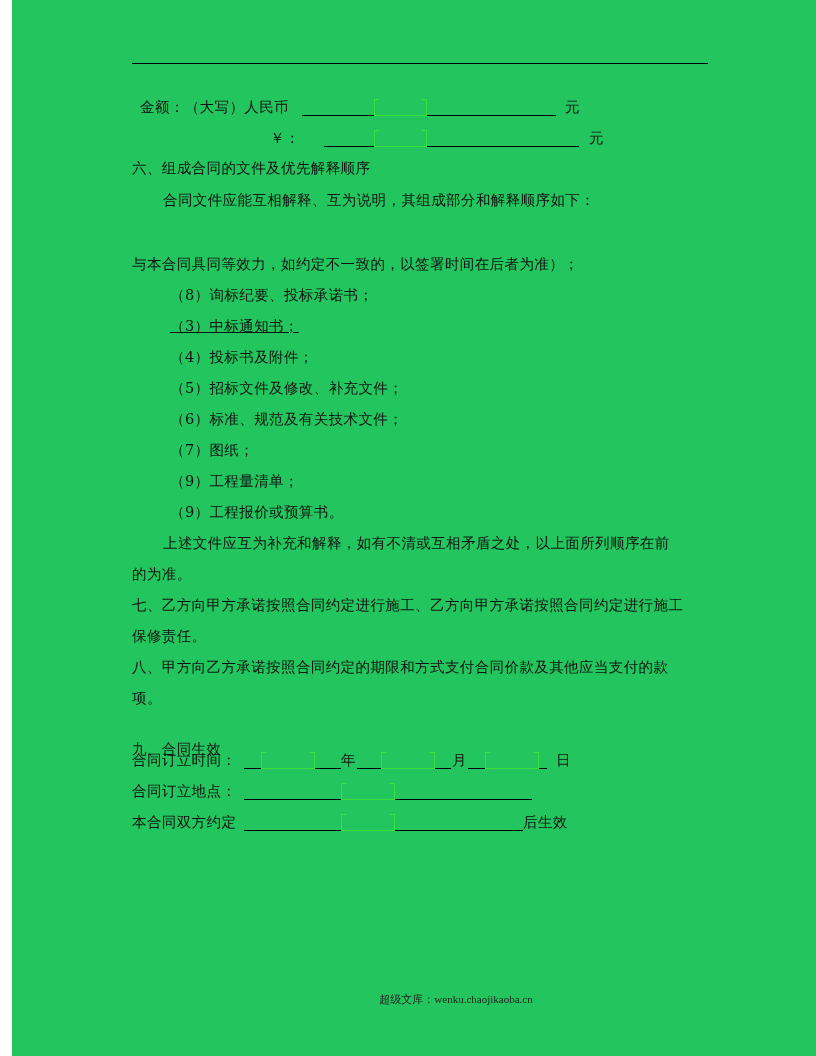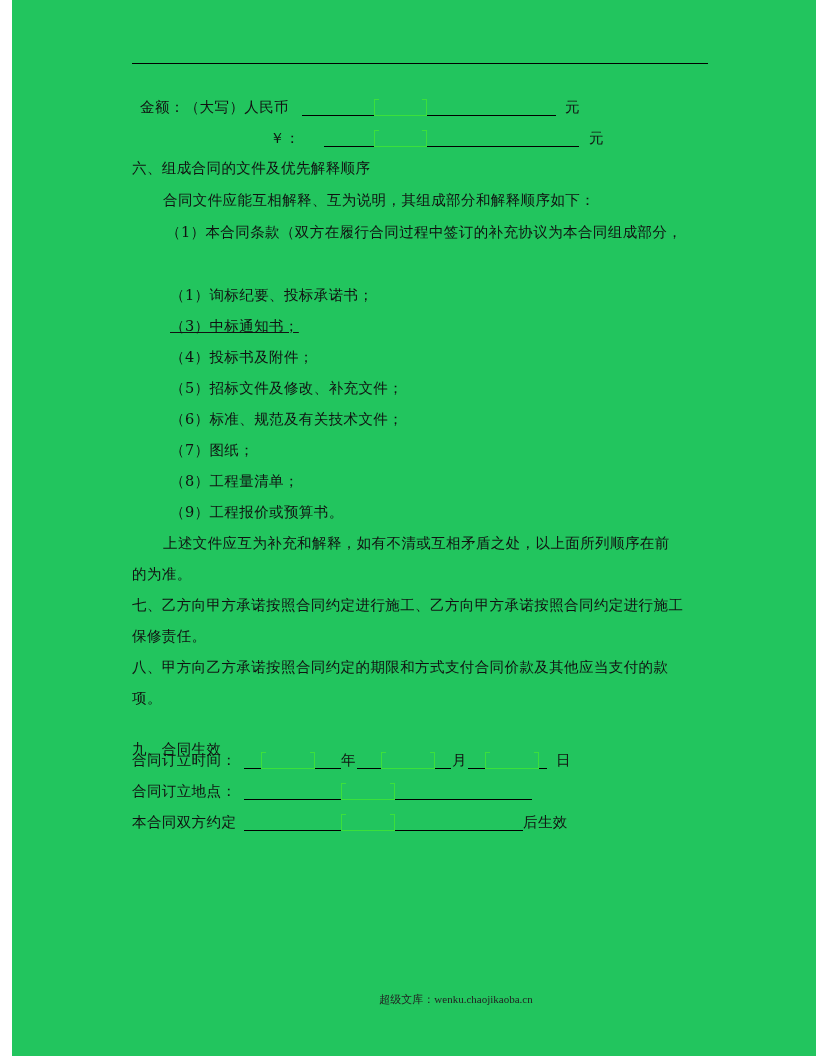--- a/index.html
+++ b/index.html
@@ -36,28 +36,28 @@
   <div class="blank" style="left:312px; top:128px; width:50px;"></div>
   <div class="field" style="left:362px; top:128px; width:53px;">
       <span class="bl"></span>
       <span class="br"></span>
     </div>
   <div class="blank" style="left:415px; top:128px; width:152px;"></div>
   <div class="line" style="left:577px; top:128px;">元</div>
 
   <div class="line" style="left:120px; top:158px;">六、组成合同的文件及优先解释顺序</div>
   <div class="line" style="left:151px; top:190px;">合同文件应能互相解释、互为说明，其组成部分和解释顺序如下：</div>
-  <div class="line" style="left:154px; top:222px;">（1）本合同条款（双方在履行合同过程中签订的补充协议为本合同组成部分，</div>
-  <div class="line" style="left:158px; top:285px;">（1）询标纪要、投标承诺书；</div>
+  <div class="line" style="left:120px; top:254px;">与本合同具同等效力，如约定不一致的，以签署时间在后者为准）；</div>
+  <div class="line" style="left:158px; top:285px;">（8）询标纪要、投标承诺书；</div>
   <div class="line" style="left:158px; top:316px;text-decoration:underline;">（3）中标通知书；</div>
   <div class="line" style="left:158px; top:347px;">（4）投标书及附件；</div>
   <div class="line" style="left:158px; top:378px;">（5）招标文件及修改、补充文件；</div>
   <div class="line" style="left:158px; top:409px;">（6）标准、规范及有关技术文件；</div>
   <div class="line" style="left:158px; top:440px;">（7）图纸；</div>
-  <div class="line" style="left:158px; top:471px;">（8）工程量清单；</div>
+  <div class="line" style="left:158px; top:471px;">（9）工程量清单；</div>
   <div class="line" style="left:158px; top:502px;">（9）工程报价或预算书。</div>
   <div class="line" style="left:151px; top:533px;text-align:right;">上述文件应互为补充和解释，如有不清或互相矛盾之处，以上面所列顺序在前</div>
   <div class="line" style="left:120px; top:564px;">的为准。</div>
 
   <div class="line" style="left:120px; top:595px;">七、乙方向甲方承诺按照合同约定进行施工、乙方向甲方承诺按照合同约定进行施工</div>
   <div class="line" style="left:120px; top:626px;">保修责任。</div>
 
   <div class="line" style="left:120px; top:657px;">八、甲方向乙方承诺按照合同约定的期限和方式支付合同价款及其他应当支付的款</div>
   <div class="line" style="left:120px; top:688px;">项。</div>
 

